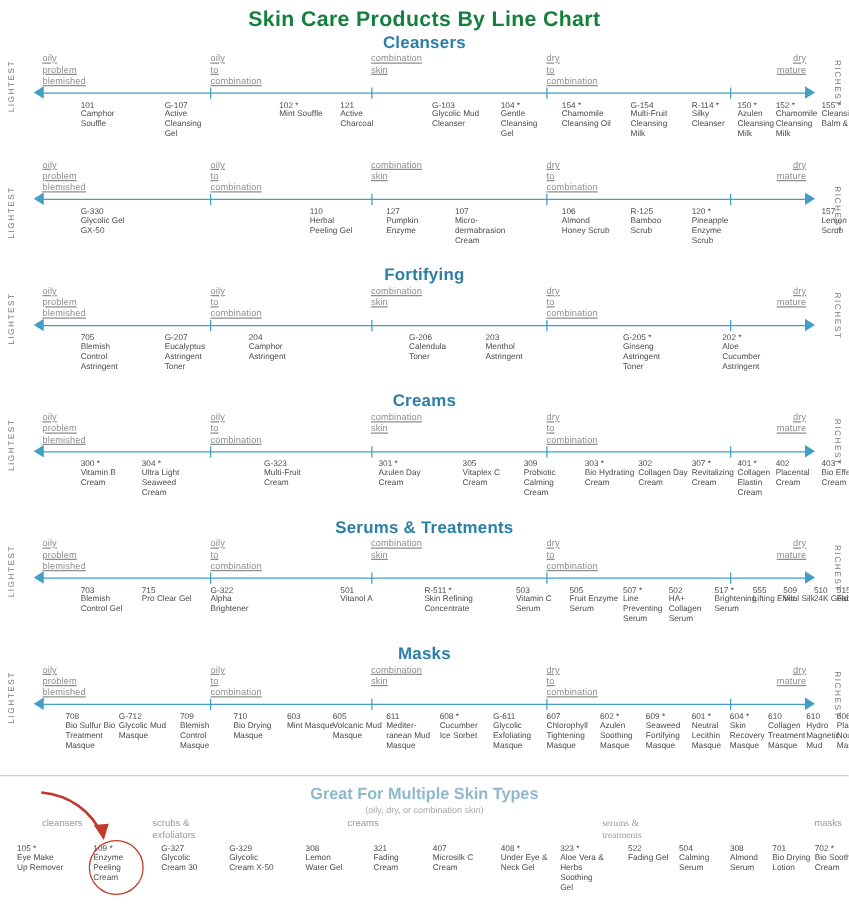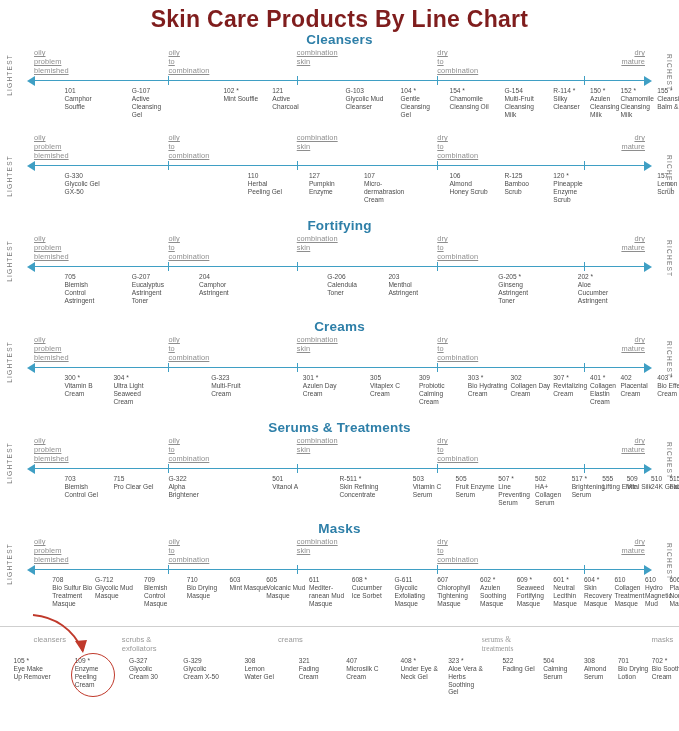--- a/index.html
+++ b/index.html
@@ -6,23 +6,23 @@
   body{
     width:679px;height:731px;
     background:#ffffff;
     font-family:"Liberation Sans", sans-serif;
     color:#4c4c4c;
     position:relative;
     overflow:hidden;
   }
   .title{
     text-align:center;
-    font-size:23px;
+    font-size:17px;
     font-weight:bold;
-    color:#7f1d1d;
+    color:#15803d;
     letter-spacing:.3px;
     padding-top:7px;
     line-height:1.1;
   }
   .section{
     position:relative;
     margin:0 0 0 0;
     padding:0 34px 0 34px;
   }
   .sec-title{
@@ -314,20 +314,22 @@
         <div class="item" style="left: 95%;"><span class="code">610</span><span>Collagen Treatment Masque</span></div>
         <div class="item" style="left: 100%;"><span class="code">610</span><span>Hydro Magnetic Mud</span></div>
         <div class="item" style="left: 104%;"><span class="code">606 *</span><span>Placental Nourishing Masque</span></div>
       </div>
       <div class="side left" style="top: 22px;">LIGHTEST</div>
       <div class="side right" style="top: 22px;">RICHEST</div>
     </div>
   </div>
 
 <div class="multi">
+  <div class="multi-title">Great For Multiple Skin Types</div>
+  <div class="multi-sub">(oily, dry, or combination skin)</div>
   <div class="cats" id="multi-cats">
       <div class="cat" style="left: calc(2% + 20px);">cleansers</div>
       <div class="cat" style="left: calc(15% + 20px);">scrubs &amp;<br>exfoliators</div>
       <div class="cat" style="left: calc(38% + 20px);">creams</div>
       <div class="cat" style="left: calc(68% + 20px); font-family: Liberation Serif, serif;">serums &amp;<br>treatments</div>
       <div class="cat" style="left: calc(93% + 20px);">masks</div>
     </div>
   <div class="items" id="multi-items" style="height:58px;padding:0 34px;position:relative;">
       <div class="item" style="left: 2%; width: 38px;"><span class="code">105 *</span><span>Eye Make Up Remover</span></div>
       <div class="item" style="left: 11%; width: 38px;"><span class="code">109 *</span><span>Enzyme Peeling Cream</span></div>

